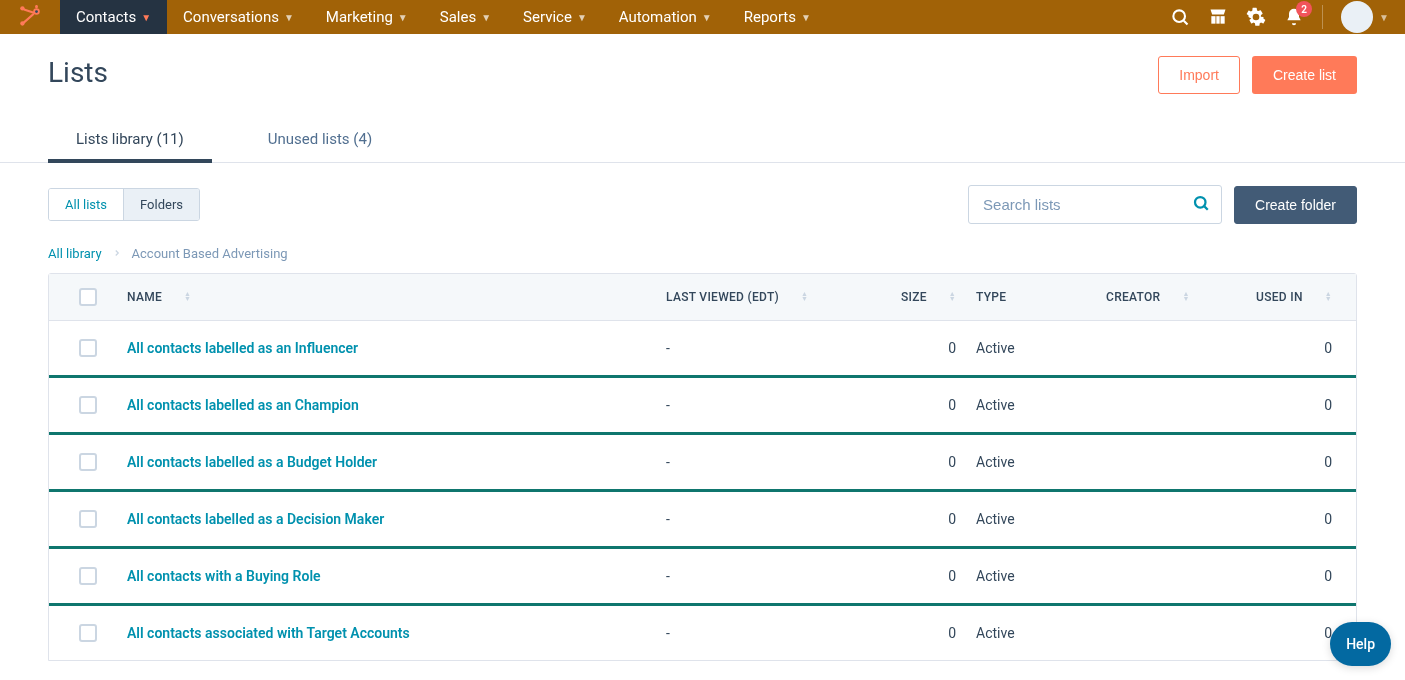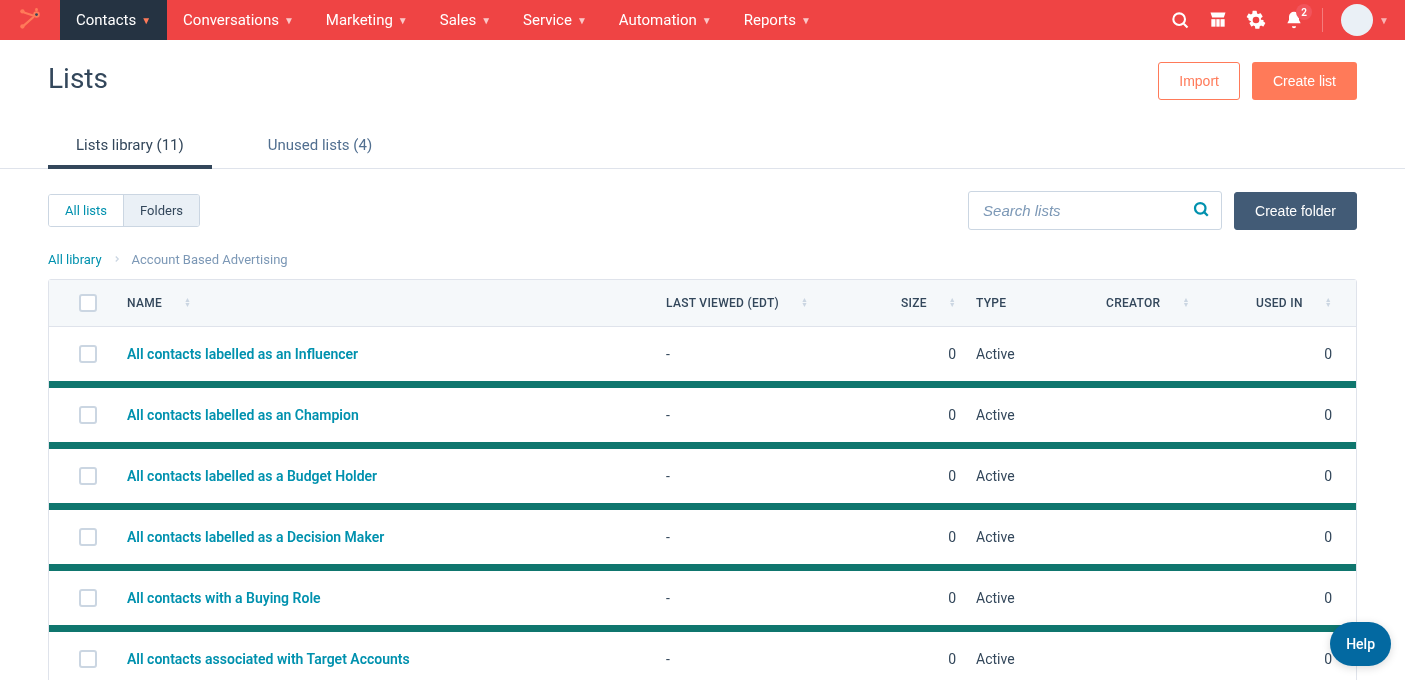--- a/index.html
+++ b/index.html
@@ -9,22 +9,22 @@
     }
     body {
       font-family: -apple-system, BlinkMacSystemFont, "Segoe UI", Roboto, Helvetica, Arial, sans-serif;
       background: #fff;
       color: #33475b;
       font-size: 14px;
     }
     
     
     .topnav {
-      background: #ef4444;
-      height: 40px;
+      background: #a16207;
+      height: 34px;
       display: flex;
       align-items: center;
       padding: 0 0 0 0;
     }
     .topnav-logo {
       width: 60px;
       display: flex;
       justify-content: center;
       align-items: center;
     }
@@ -213,21 +213,20 @@
       align-items: center;
     }
     .search-input {
       width: 254px;
       padding: 10px 40px 10px 14px;
       border: 1px solid #cbd6e2;
       border-radius: 3px;
       font-size: 15px;
       color: #33475b;
       outline: none;
-      font-style: italic;
     }
     .search-input::placeholder {
       color: #7c98b6;
     }
     .search-icon {
       position: absolute;
       right: 12px;
       color: #0091ae;
       pointer-events: none;
     }
@@ -290,21 +289,21 @@
     .col-check { width: 78px; justify-content: center; }
     .col-name { flex: 1; min-width: 0; }
     .col-lastviewed { width: 200px; }
     .col-size { width: 110px; justify-content: flex-end; padding-right: 20px; }
     .col-type { width: 130px; }
     .col-creator { width: 150px; }
     .col-usedin { width: 100px; justify-content: flex-end; padding-right: 24px; }
 
     .trow {
       display: flex;
-      border-bottom: 7px solid #0f766e;
+      border-bottom: 3px solid #0f766e;
       padding: 18px 0;
       align-items: center;
     }
     .trow:last-child {
       border-bottom: none;
     }
     .td {
       font-size: 14px;
       color: #33475b;
     }

